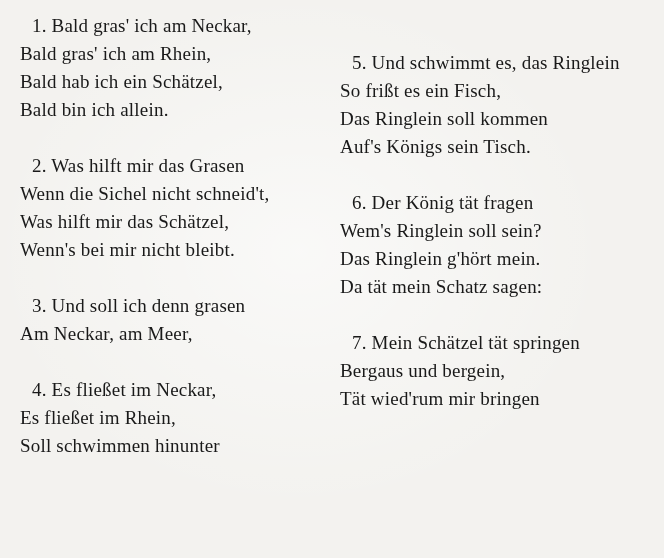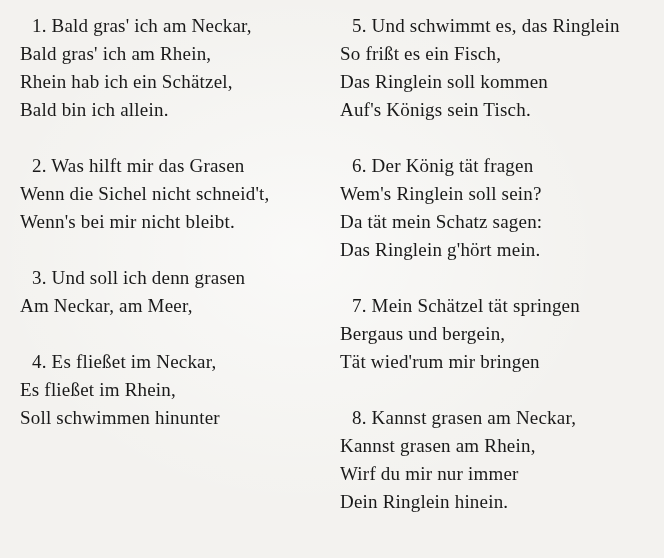--- a/index.html
+++ b/index.html
@@ -28,20 +28,21 @@
   }
   .column {
     box-sizing: border-box;
   }
   .column.left {
     width: 320px;
     flex: 0 0 320px;
   }
   .column.right {
     flex: 1 1 auto;
+    margin-top: 37px;
   }
   .stanza {
     margin: 0 0 28px 0;
   }
   .stanza p {
     margin: 0;
     font-size: 19px;
     line-height: 28px;
     white-space: nowrap;
     letter-spacing: 0.2px;
@@ -52,26 +53,27 @@
 </style>
 </head>
 <body>
 
 <div class="page">
 
   <div class="column left">
     <div class="stanza">
       <p class="first">1. Bald gras' ich am Neckar,</p>
       <p>Bald gras' ich am Rhein,</p>
-      <p>Rhein hab ich ein Schätzel,</p>
+      <p>Bald hab ich ein Schätzel,</p>
       <p>Bald bin ich allein.</p>
     </div>
     <div class="stanza">
       <p class="first">2. Was hilft mir das Grasen</p>
       <p>Wenn die Sichel nicht schneid't,</p>
+      <p>Was hilft mir das Schätzel,</p>
       <p>Wenn's bei mir nicht bleibt.</p>
     </div>
     <div class="stanza">
       <p class="first">3. Und soll ich denn grasen</p>
       <p>Am Neckar, am Meer,</p>
     </div>
     <div class="stanza">
       <p class="first">4. Es fließet im Neckar,</p>
       <p>Es fließet im Rhein,</p>
       <p>Soll schwimmen hinunter</p>
@@ -81,29 +83,23 @@
   <div class="column right">
     <div class="stanza">
       <p class="first">5. Und schwimmt es, das Ringlein</p>
       <p>So frißt es ein Fisch,</p>
       <p>Das Ringlein soll kommen</p>
       <p>Auf's Königs sein Tisch.</p>
     </div>
     <div class="stanza">
       <p class="first">6. Der König tät fragen</p>
       <p>Wem's Ringlein soll sein?</p>
+      <p>Das Ringlein g'hört mein.</p>
       <p>Da tät mein Schatz sagen:</p>
-      <p>Das Ringlein g'hört mein.</p>
     </div>
     <div class="stanza">
       <p class="first">7. Mein Schätzel tät springen</p>
       <p>Bergaus und bergein,</p>
       <p>Tät wied'rum mir bringen</p>
     </div>
-    <div class="stanza">
-      <p class="first">8. Kannst grasen am Neckar,</p>
-      <p>Kannst grasen am Rhein,</p>
-      <p>Wirf du mir nur immer</p>
-      <p>Dein Ringlein hinein.</p>
-    </div>
   </div>
 
 </div>
 
 </body></html>

